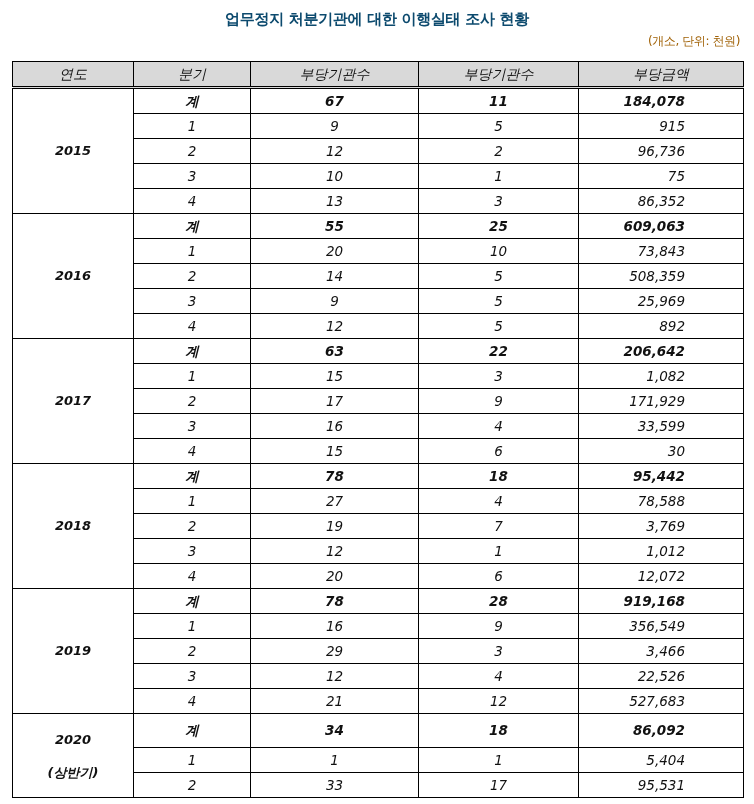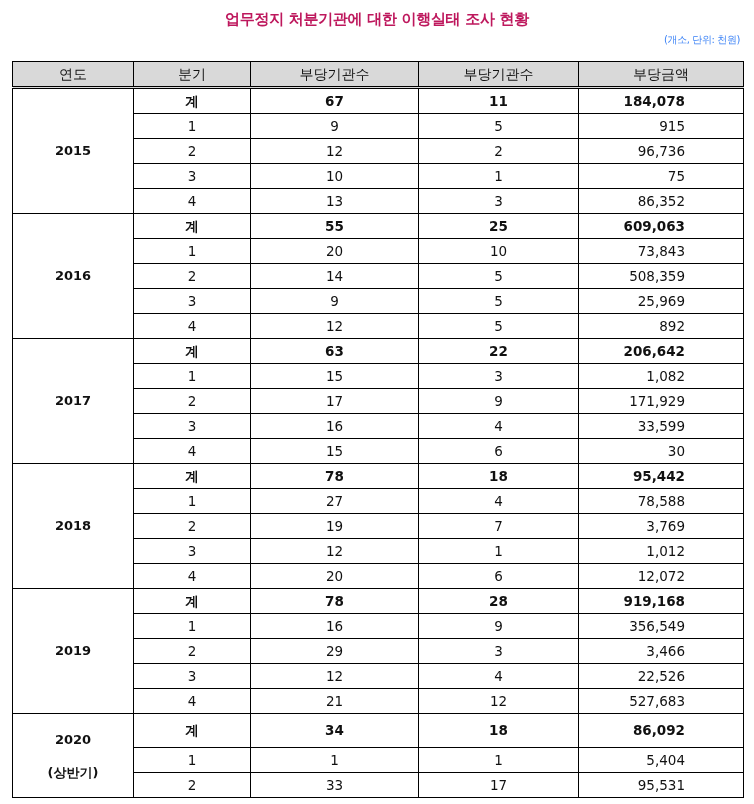--- a/index.html
+++ b/index.html
@@ -4,31 +4,32 @@
   <style>
     html, body { margin: 0; padding: 0; background: #ffffff; }
     body {
       width: 754px; height: 804px; position: relative; overflow: hidden;
       font-family: "DejaVu Sans", "Liberation Sans", sans-serif;
       color: #111;
     }
     .title {
       position: absolute; left: 0; top: 10px; width: 754px;
       text-align: center; font-size: 15px; letter-spacing: -0.3px;
-      font-weight: bold; color: #be185d;
+      font-weight: bold; color: #0c4a6e;
     }
     .unit {
       position: absolute; right: 14px; top: 33px;
-      font-size: 10px; letter-spacing: -0.4px; color: #3b82f6;
+      font-size: 12px; letter-spacing: -0.4px; color: #a16207;
     }
     table.survey {
       position: absolute; left: 12px; top: 61px;
       border-collapse: collapse; table-layout: fixed;
       width: 731px;
       font-size: 13.5px;
+      font-style: italic;
     }
     table.survey col.c-year { width: 121px; }
     table.survey col.c-q { width: 117px; }
     table.survey col.c-inv { width: 168px; }
     table.survey col.c-imp { width: 160px; }
     table.survey col.c-amt { width: 165px; }
     table.survey th, table.survey td {
       border: 1px solid #000; padding: 0; height: 24px;
       text-align: center; vertical-align: middle; line-height: 24px;
       white-space: nowrap;

